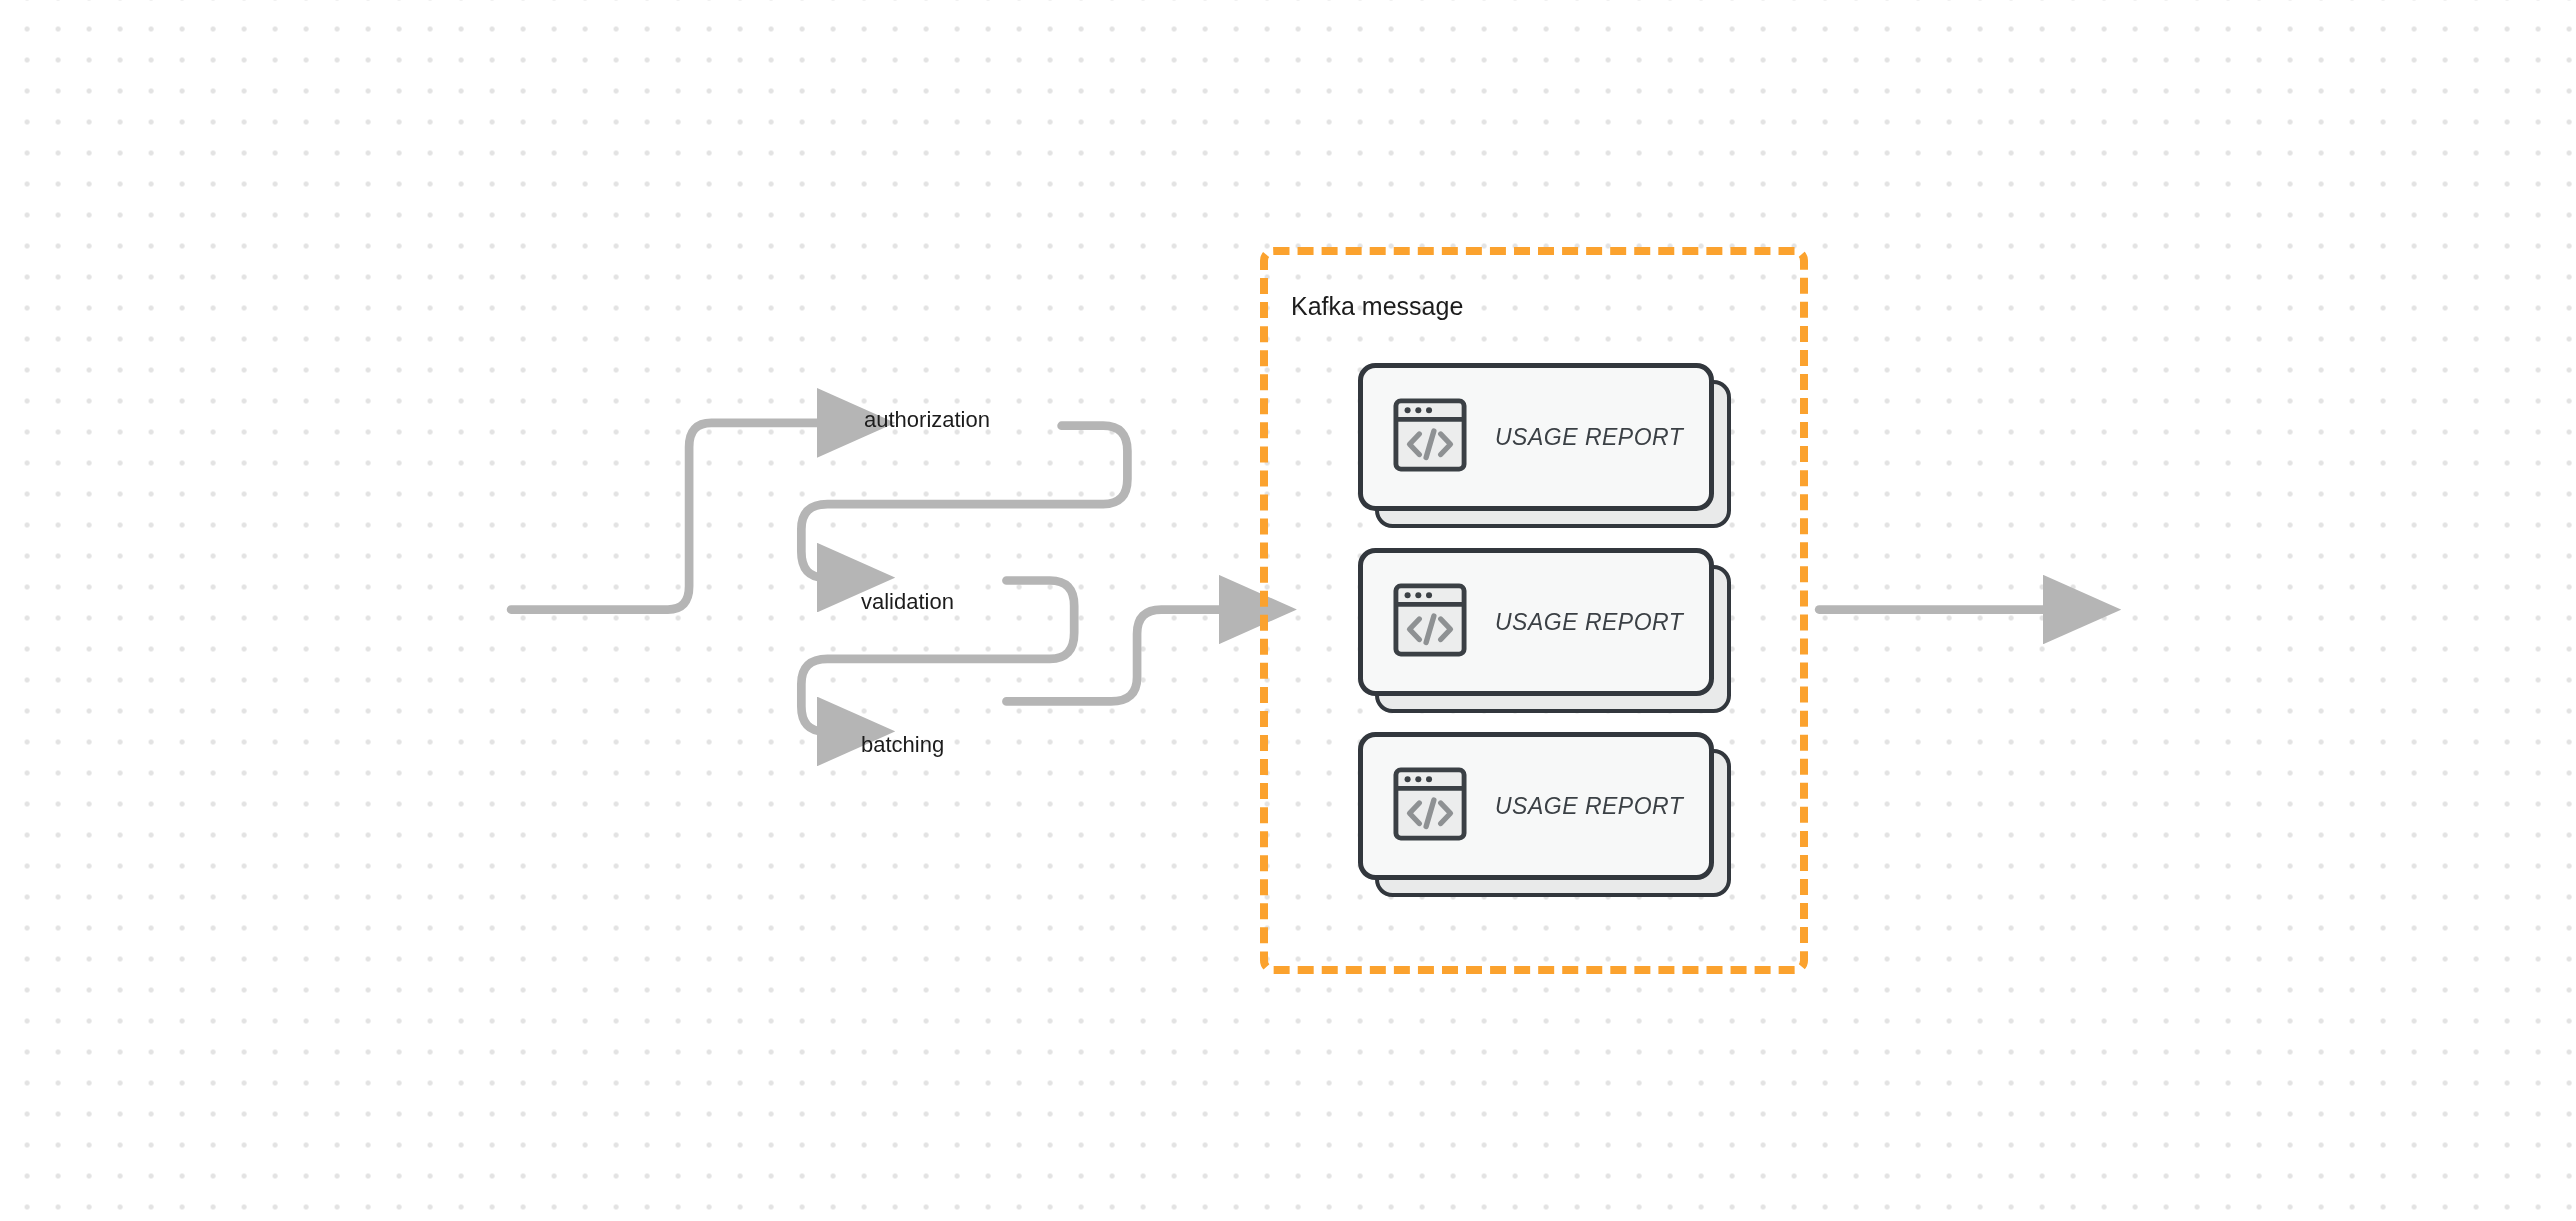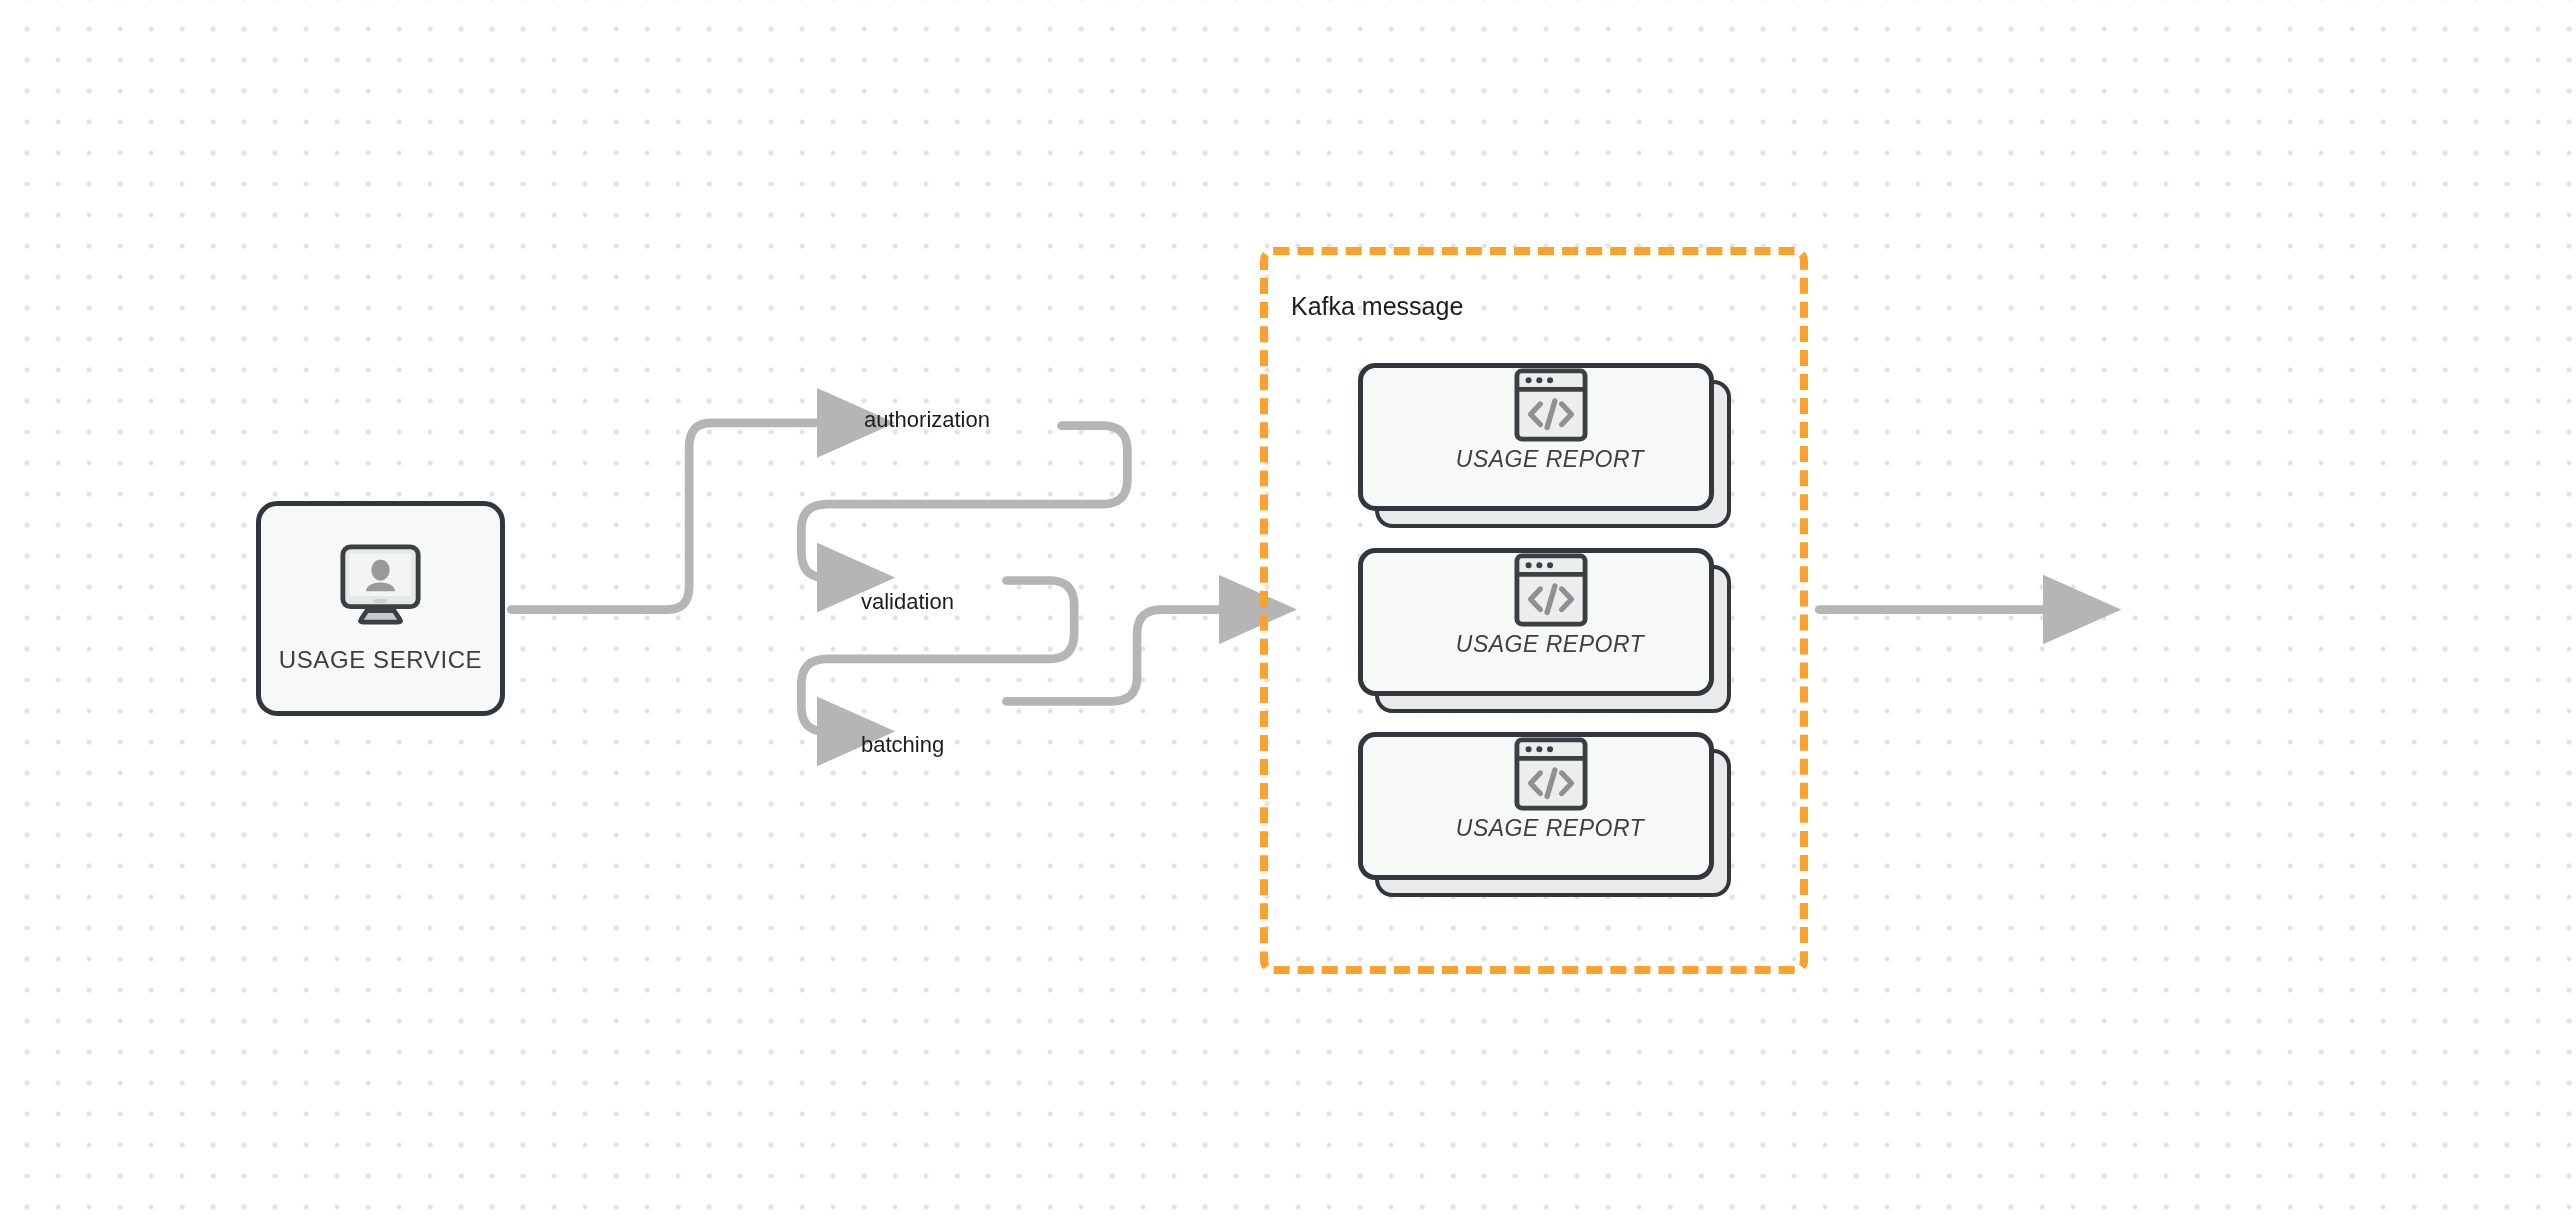--- a/index.html
+++ b/index.html
@@ -105,21 +105,20 @@
     left: 0;
     top: 0;
     width: 356px;
     height: 148px;
     box-sizing: border-box;
     background: #f7f8f8;
     border: 5.8px solid #32373d;
     border-radius: 17.4px;
     display: flex;
     align-items: center;
-    flex-direction: column;
   }
   .report-icon {
     flex: 0 0 auto;
     margin-left: 30px;
   }
   .report-label {
     margin-left: 28px;
     font-size: 23px;
     font-style: italic;
     color: #3b4045;
@@ -170,33 +169,20 @@
              L 855 521 Q 828 521 828 547 L 828 570 Q 828 597 852 597 L 855 597" fill="none" stroke="#b5b5b5" stroke-width="9" stroke-linecap="round" marker-end="url(#arrowhead)"></path>
 
     <path d="M 1040 600 L 1085 600 Q 1110 600 1110 626 L 1110 654 Q 1110 681 1085 681
              L 855 681 Q 828 681 828 707 L 828 730 Q 828 756 852 756 L 855 756" fill="none" stroke="#b5b5b5" stroke-width="9" stroke-linecap="round" marker-end="url(#arrowhead)"></path>
 
     <path d="M 1040 725 L 1148 725 Q 1175 725 1175 700 L 1175 655 Q 1175 630 1200 630 L 1270 630" fill="none" stroke="#b5b5b5" stroke-width="9" stroke-linecap="round" marker-end="url(#arrowhead)"></path>
 
     <path d="M 1880 630 L 2122 630" fill="none" stroke="#b5b5b5" stroke-width="9" stroke-linecap="round" marker-end="url(#arrowhead)"></path>
   </svg>
 
-  <div class="node" id="usage-service-node">
-    <span class="icon">
-      <svg width="93" height="83" viewBox="0 0 96 86">
-        <rect x="9" y="4" width="78" height="62" rx="8" ry="8" fill="#e6e7e7" stroke="#3b4045" stroke-width="5"></rect>
-        <rect x="16" y="11" width="64" height="44" rx="3" ry="3" fill="#f3f4f4"></rect>
-        <ellipse cx="48" cy="28" rx="9.5" ry="11" fill="#9a9a9a"></ellipse>
-        <path d="M33 50 C33 38 63 38 63 50 Z" fill="#9a9a9a"></path>
-        <rect x="41" y="58" width="14" height="4.5" rx="2.2" fill="#cfd0d0"></rect>
-        <path d="M34 70 L62 70 L68 79 Q70 82 66 82 L30 82 Q26 82 28 79 Z" fill="#c9cbcb" stroke="#3b4045" stroke-width="5" stroke-linejoin="round"></path>
-      </svg>
-    </span>
-    <span class="node-label">USAGE SERVICE</span>
-  </div>
 
   <div id="kafka-message-group"></div>
   <div id="kafka-message-title">Kafka message</div>
 
   <div class="report-card-wrap" id="report-card-0">
     <div class="report-card-shadow"></div>
     <div class="report-card">
       <span class="report-icon">
         <svg width="74" height="74" viewBox="0 0 76 76">
           <rect x="3" y="3" width="70" height="70" rx="5" ry="5" fill="#eceded" stroke="#3b4045" stroke-width="5"></rect>

